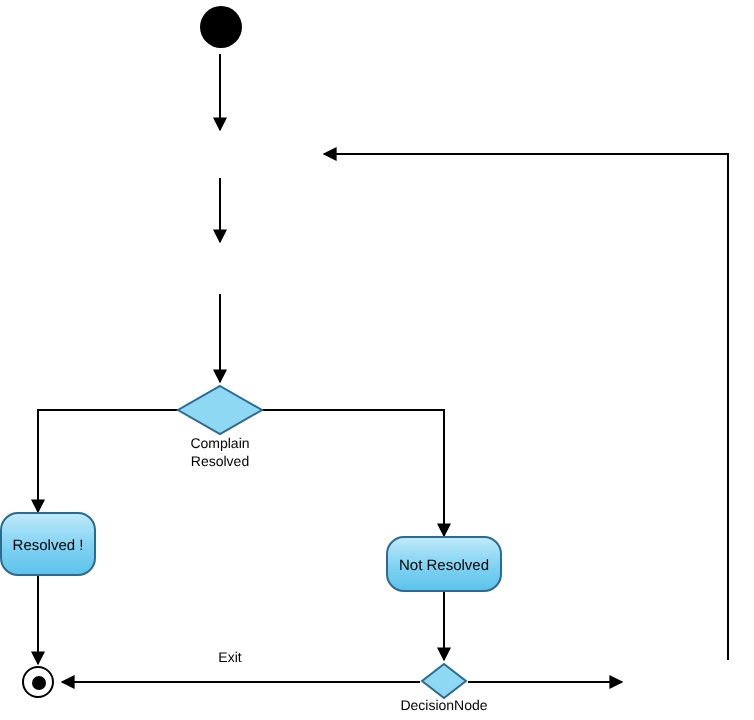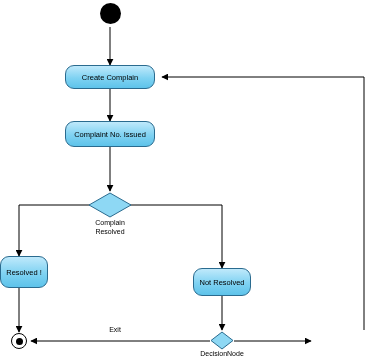--- a/index.html
+++ b/index.html
@@ -104,27 +104,21 @@
 
     <path d="M 210 341 L 31 341" stroke="#000000" fill="none" stroke-width="1" marker-end="url(#arrow)"></path>
 
     <path d="M 234 341 L 311 341" stroke="#000000" fill="none" stroke-width="1" marker-end="url(#arrow)"></path>
 
     <path d="M 364 330 L 364 77 L 162 77" stroke="#000000" fill="none" stroke-width="1" marker-end="url(#arrow)"></path>
   </svg>
 
   <div class="node init-node" style="left:100px; top:3px; width:21px; height:21px;"></div>
 
-  <div class="node activity" style="left:65px; top:65px; width:90px; height:24px;">
-    <span>Create Complain</span>
-  </div>
 
-  <div class="node activity" style="left:65px; top:121px; width:90px; height:26px;">
-    <span>Complaint No. Issued</span>
-  </div>
 
   <div class="diamond-wrap" style="left:88px; top:192px; width:44px; height:26px;">
     <svg class="diamond" viewBox="0 0 44 26" preserveAspectRatio="none">
       <polygon points="22,1 43,13 22,25 1,13" fill="#8ed8f4" stroke="#2a6b8f" stroke-width="1"></polygon>
     </svg>
   </div>
   <div class="label" style="left:80px; top:219px; width:60px;">Complain
 Resolved</div>
 
   <div class="node activity" style="left:193px; top:268px; width:58px; height:28px;">

